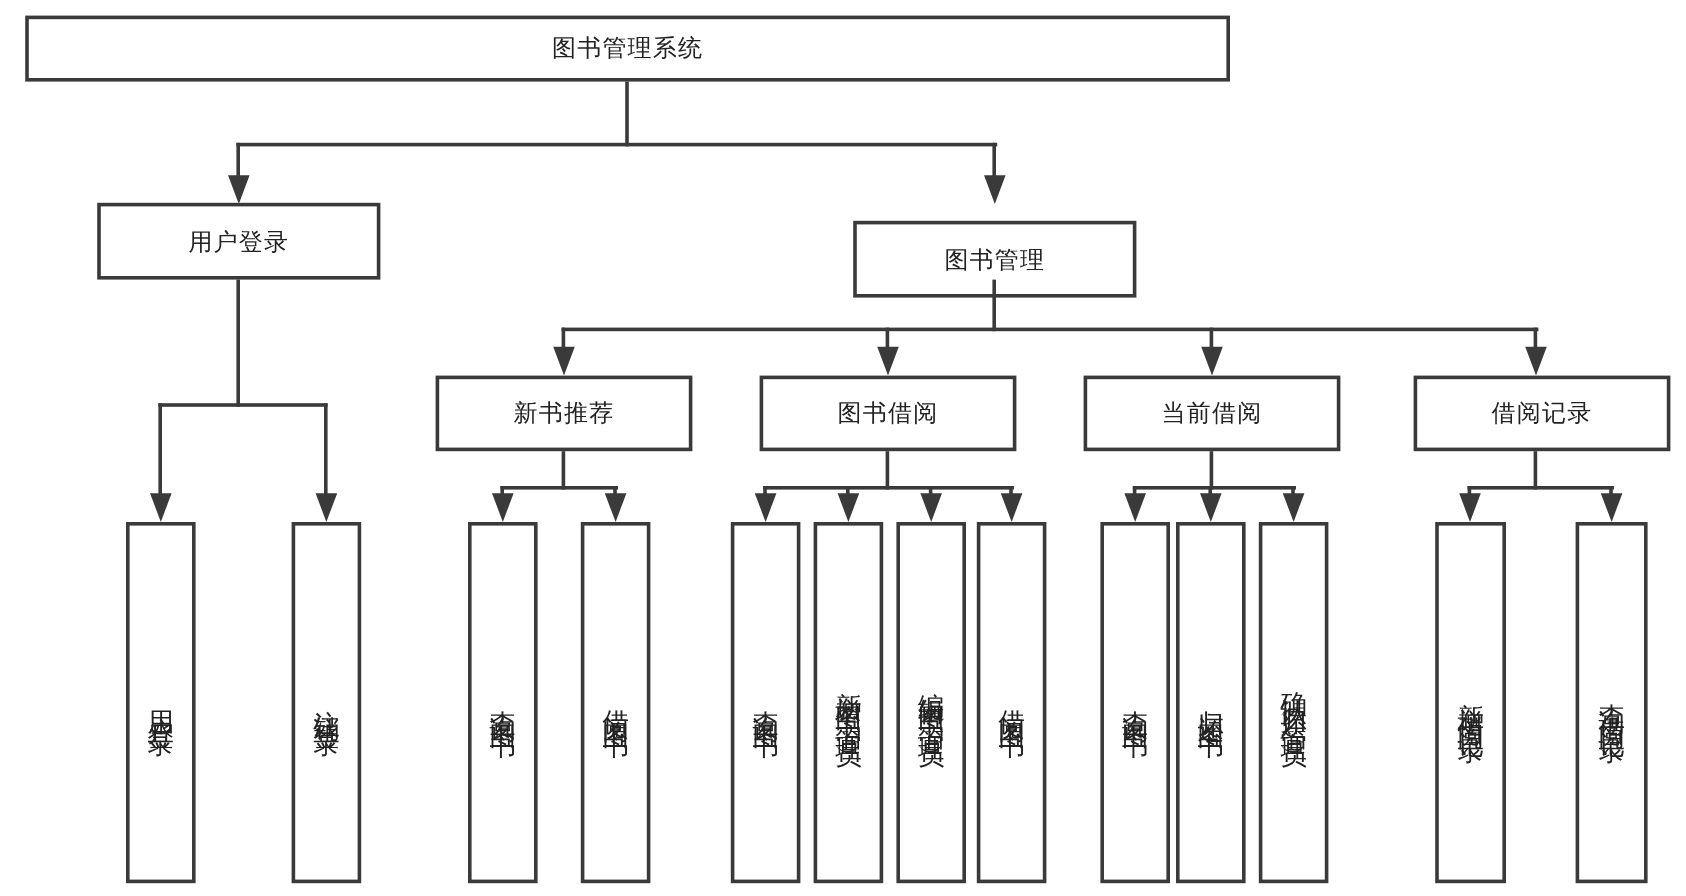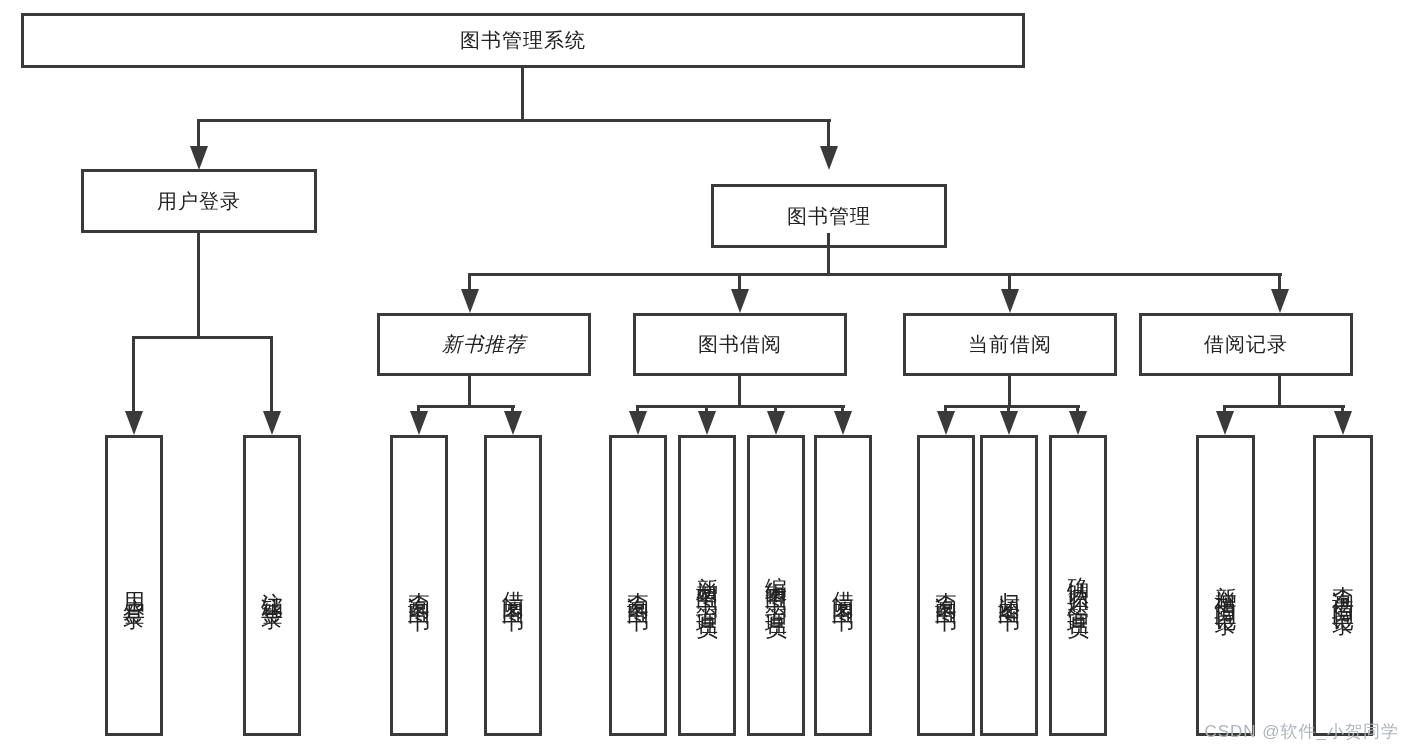--- a/index.html
+++ b/index.html
@@ -88,30 +88,30 @@
   <div class="hline" style="left:468px;top:273px;width:814px;"></div>
   <div class="vline" style="left:468px;top:273px;height:20px;"></div>
   <div class="arrow" style="left:461px;top:289px;"></div>
   <div class="vline" style="left:738px;top:273px;height:20px;"></div>
   <div class="arrow" style="left:731px;top:289px;"></div>
   <div class="vline" style="left:1008px;top:273px;height:20px;"></div>
   <div class="arrow" style="left:1001px;top:289px;"></div>
   <div class="vline" style="left:1278px;top:273px;height:20px;"></div>
   <div class="arrow" style="left:1271px;top:289px;"></div>
 
-  <div class="box" style="left:377px;top:313px;width:214px;height:63px;font-style:italic;">
+  <div class="box" style="left:363px;top:313px;width:214px;height:63px;">
     <span>新书推荐</span>
   </div>
   <div class="box" style="left:903px;top:313px;width:214px;height:63px;">
     <span>当前借阅</span>
   </div>
   <div class="box" style="left:633px;top:313px;width:214px;height:63px;">
     <span>图书借阅</span>
   </div>
-  <div class="box" style="left:1139px;top:313px;width:214px;height:63px;">
+  <div class="box" style="left:1178px;top:313px;width:214px;height:63px;">
     <span>借阅记录</span>
   </div>
 
   <div class="vline" style="left:468px;top:376px;height:32px;"></div>
   <div class="hline" style="left:417px;top:405px;width:98px;"></div>
   <div class="vline" style="left:417px;top:405px;height:10px;"></div>
   <div class="arrow" style="left:410px;top:411px;"></div>
   <div class="vline" style="left:511px;top:405px;height:10px;"></div>
   <div class="arrow" style="left:504px;top:411px;"></div>
 
@@ -179,15 +179,14 @@
     <span>确认归还（管理员）</span>
   </div>
 
   <div class="box vbox" style="left:1196px;top:435px;width:59px;height:301px;">
     <span>新增借阅记录</span>
   </div>
   <div class="box vbox" style="left:1313px;top:435px;width:60px;height:301px;">
     <span>查询借阅记录</span>
   </div>
 
-  <div class="watermark">CSDN @软件_小贺同学</div>
 
 </div>
 
 </body></html>

